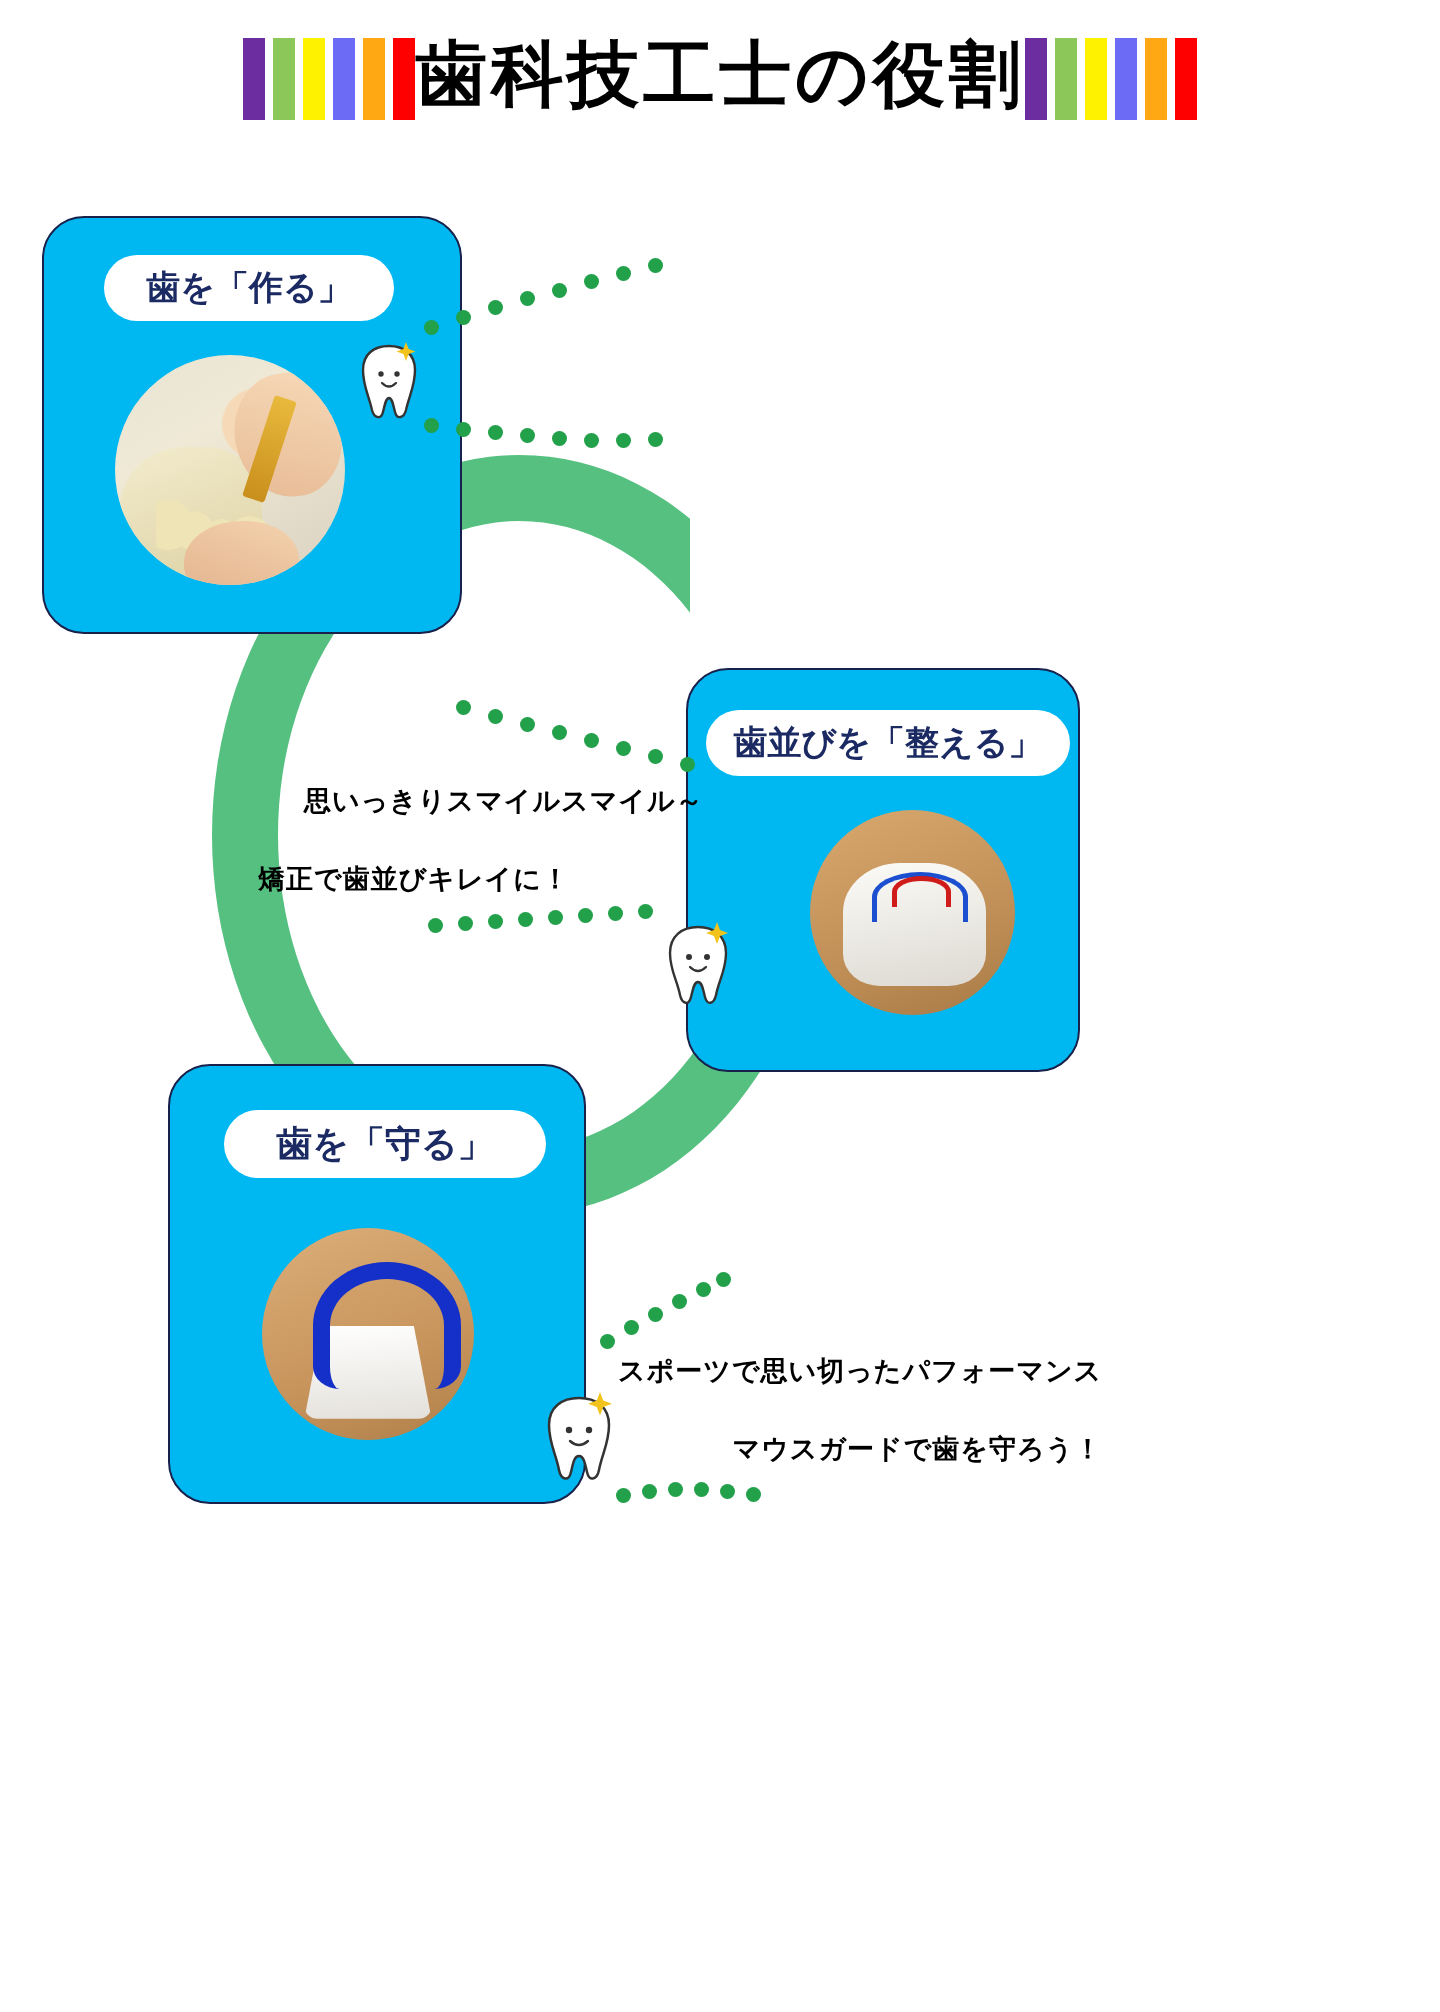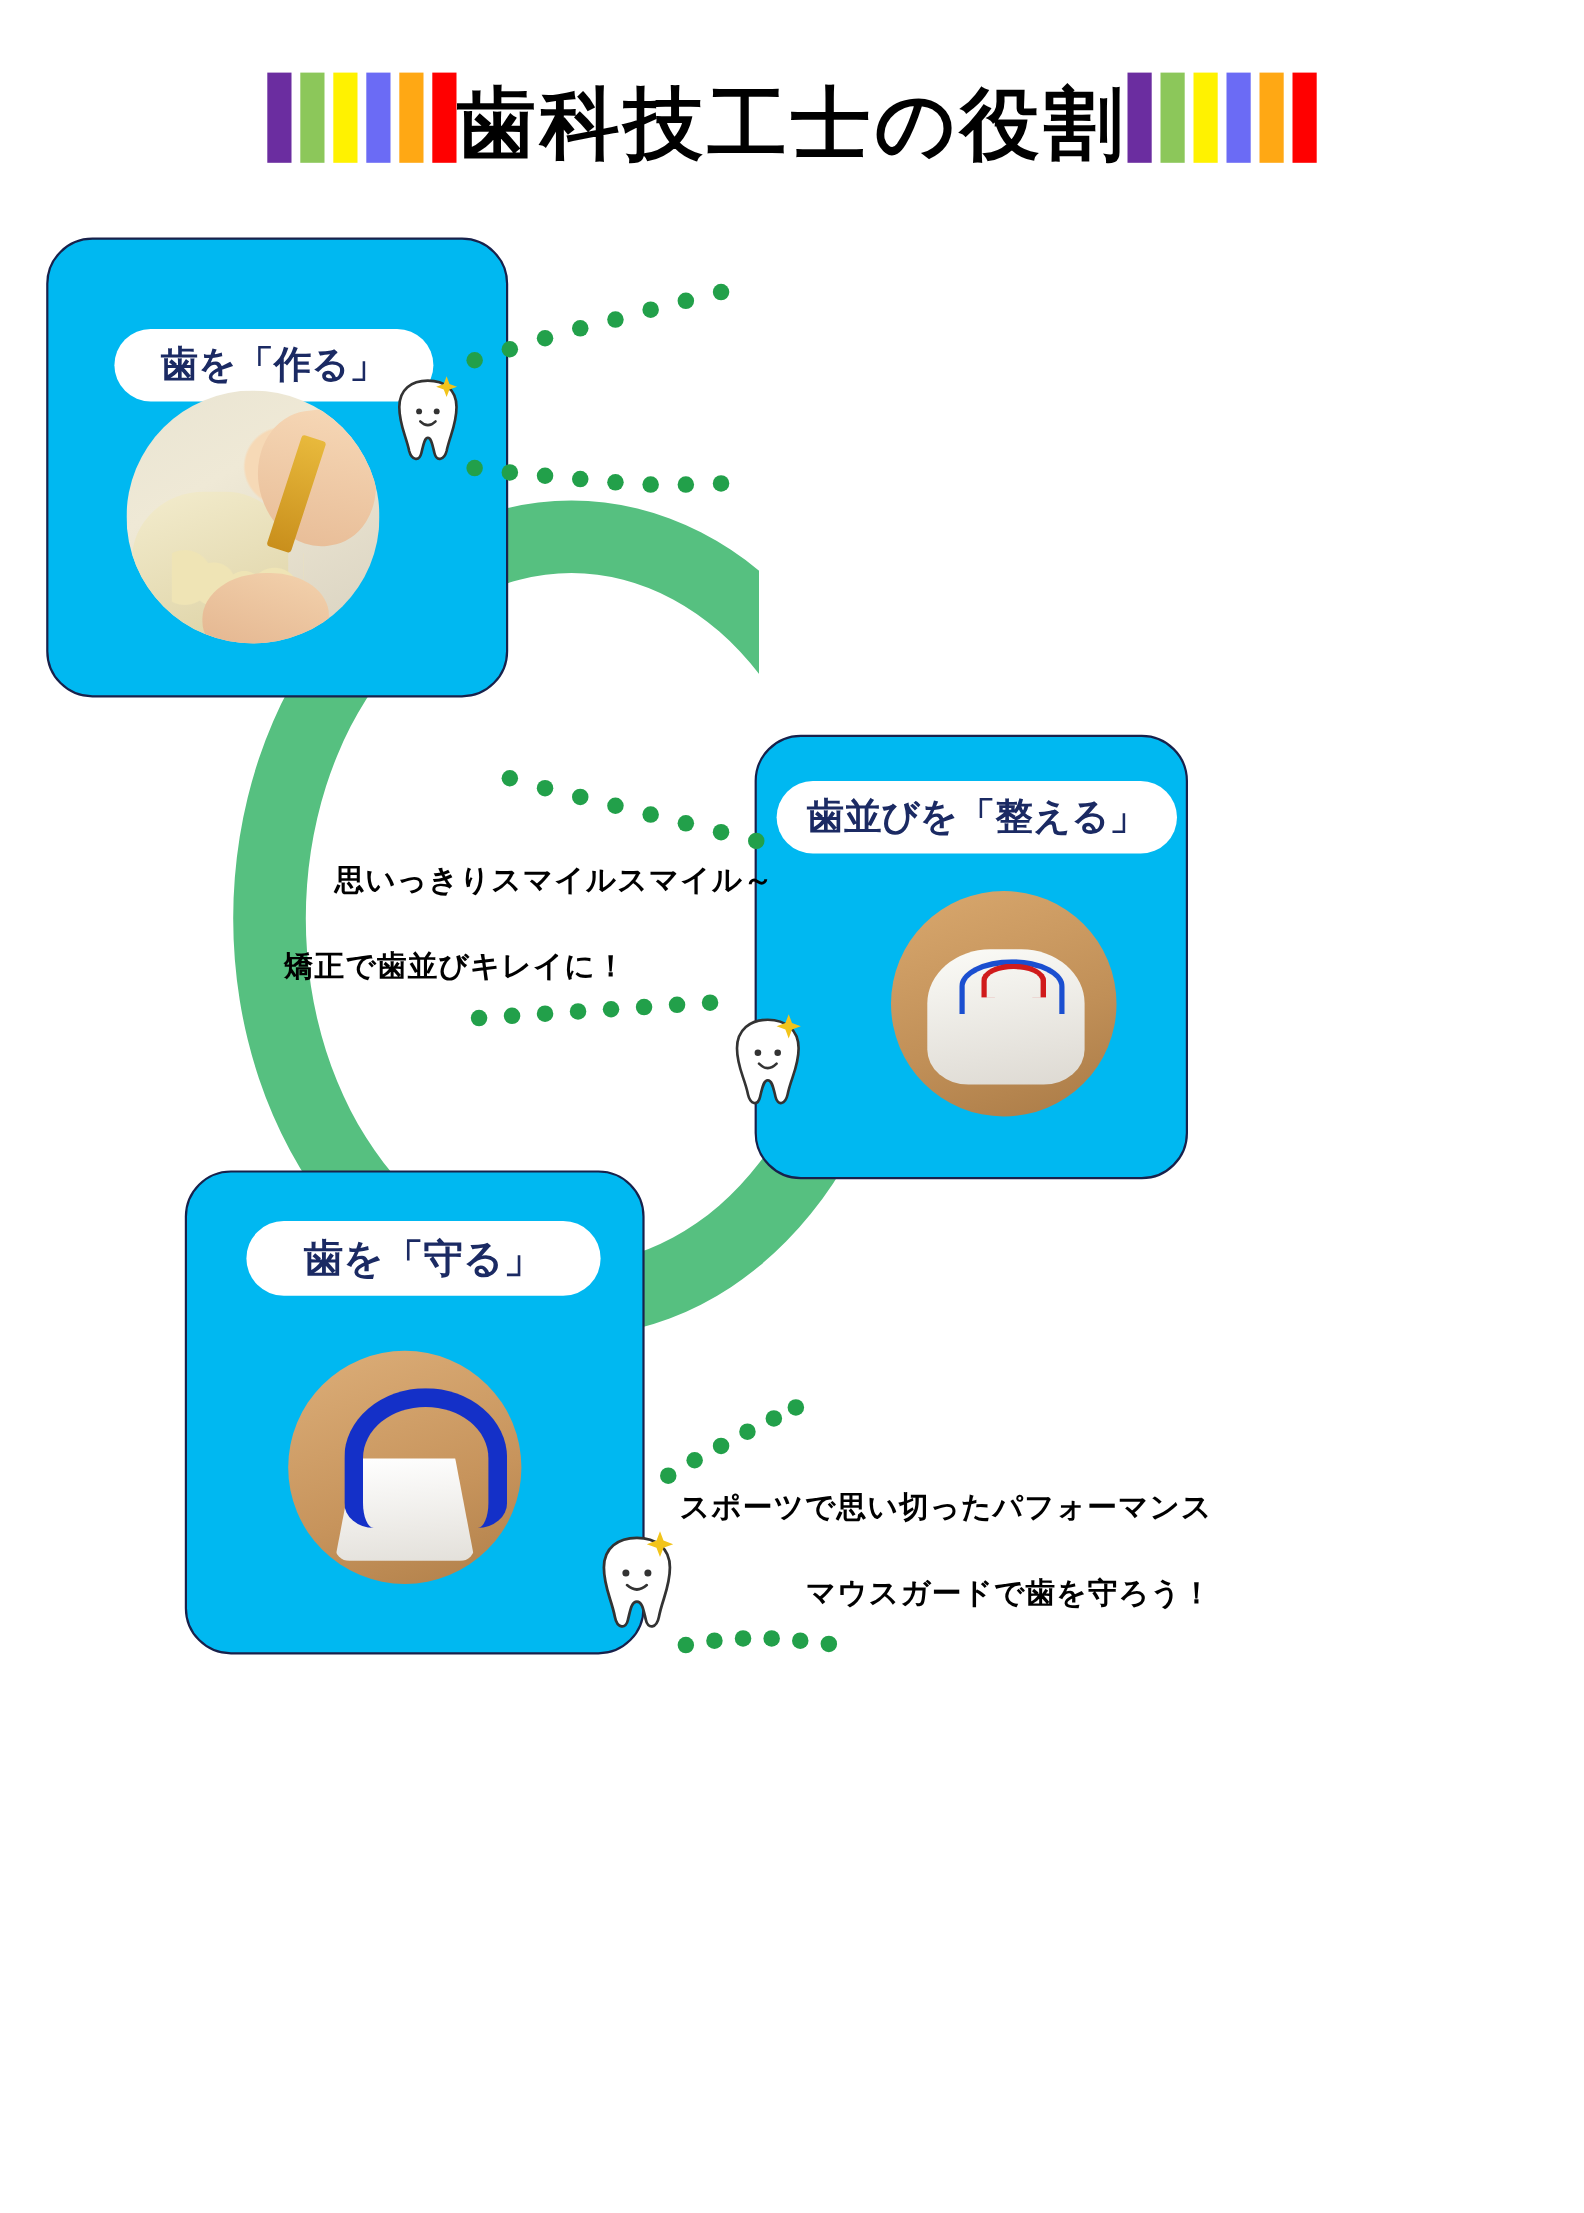--- a/index.html
+++ b/index.html
@@ -5,21 +5,21 @@
   html,body{margin:0;padding:0;}
   body{
     width:1440px;height:2012px;position:relative;overflow:hidden;
     background:#ffffff;
     font-family:"DejaVu Sans","Liberation Sans",sans-serif;
   }
   .stage{position:absolute;left:0;top:0;width:1440px;height:2012px;}
 
   
   .title-row{position:absolute;left:0;top:38px;width:1440px;height:110px;
-    display:flex;align-items:flex-end;justify-content:center;}
+    display:flex;align-items:flex-start;justify-content:center;}
   .bars{display:flex;gap:8px;height:82px;}
   .bars .bar{width:22px;height:82px;}
   .title-text{
     font-size:72px;font-weight:bold;color:#000000;letter-spacing:4px;
     line-height:1;white-space:nowrap;
     font-family:"DejaVu Sans","Liberation Sans",sans-serif;
   }
 
   
   .ring{
@@ -40,21 +40,21 @@
   .card-1{left:42px;top:216px;width:420px;height:418px;}
   .card-2{left:686px;top:668px;width:394px;height:404px;}
   .card-3{left:168px;top:1064px;width:418px;height:440px;}
 
   .pill{
     position:absolute;background:#ffffff;border-radius:40px;
     display:flex;align-items:center;justify-content:center;
     color:#1B2A63;font-weight:bold;white-space:nowrap;
     font-family:"DejaVu Sans","Liberation Sans",sans-serif;
   }
-  .pill-1{left:104px;top:255px;width:290px;height:66px;font-size:34px;margin-top:44px;}
+  .pill-1{left:104px;top:255px;width:290px;height:66px;font-size:34px;}
   .pill-2{left:706px;top:710px;width:364px;height:66px;font-size:34px;}
   .pill-3{left:224px;top:1110px;width:322px;height:68px;font-size:36px;}
 
   
   .photo{position:absolute;border-radius:50%;overflow:hidden;}
   .photo-1{left:115px;top:355px;width:230px;height:230px;
     background:
       radial-gradient(circle at 62% 30%, #f6d9b6 0 16%, transparent 17%),
       linear-gradient(150deg,#e9e4d2 0%,#efe9d6 35%,#d9d2c0 100%);}
   .p1-hand{position:absolute;left:52%;top:8%;width:46%;height:54%;

